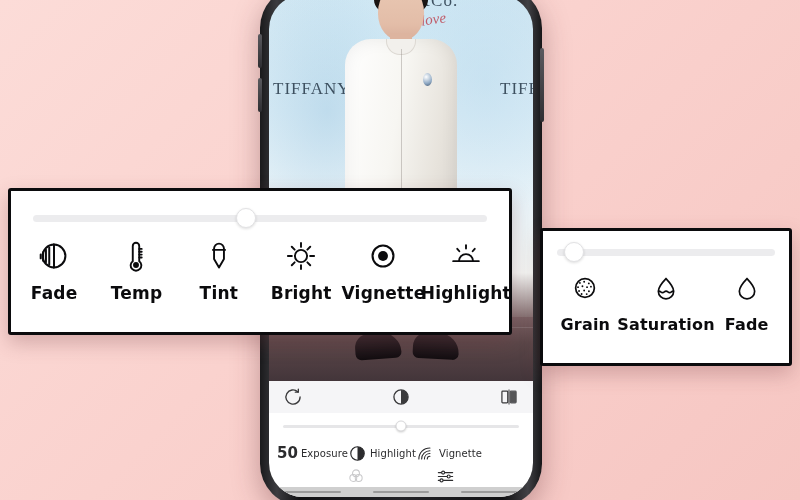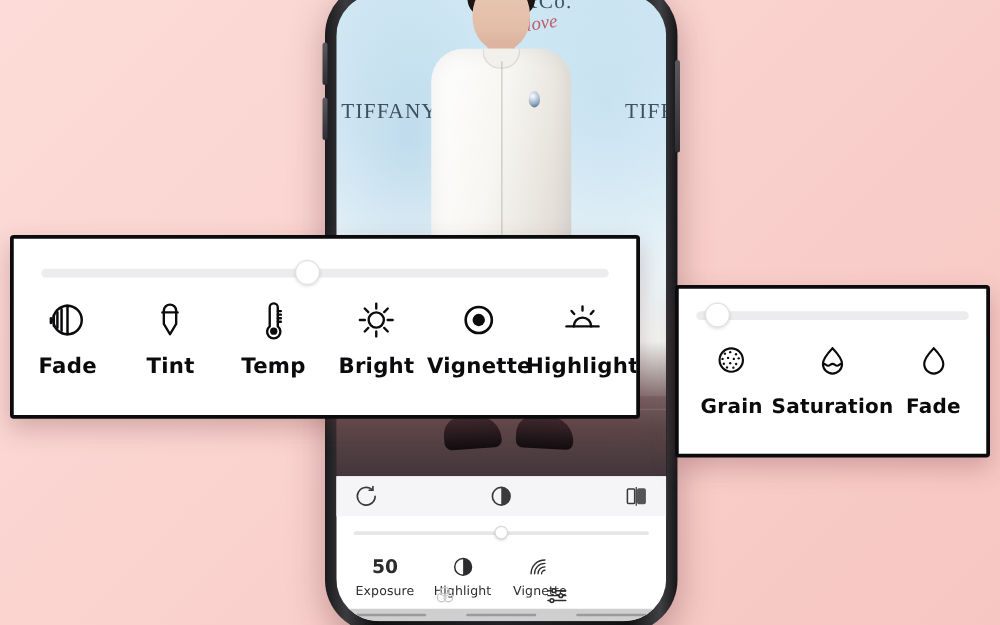--- a/index.html
+++ b/index.html
@@ -140,21 +140,21 @@
   .thumb {
     position:absolute; top:50%; width:11px; height:11px; border-radius:50%;
     background:#fff; border:1px solid #d8d8da; transform: translate(-50%,-50%);
     box-shadow:0 1px 2px rgba(0,0,0,.16);
   }
   #tool-items {
     display:flex; align-items:flex-start; gap:0;
     padding: 2px 8px 0 8px; overflow:hidden;
   }
   .t-item {
-    flex: 0 0 62px; display:flex; flex-direction:column;
+    flex: 0 0 62px; display:flex; flex-direction:row;
     align-items:center; gap:3px; color:#2c2c2e;
   }
   .t-item .gl { height: 24px; display:flex; align-items:center; justify-content:center; }
   .t-item .val { font-size: 15px; font-weight: 700; font-family:"DejaVu Sans", sans-serif; }
   .t-item .lbl { font-size: 10px; letter-spacing:.1px; white-space:nowrap; }
   #tool-nav {
     position:absolute; left:0; right:0; bottom:8px; height: 26px;
     display:flex; align-items:center; justify-content:space-around; padding: 0 42px;
   }
   #home-bar {
@@ -338,37 +338,37 @@
             <path d="M20 8a12 12 0 0 1 0 24z"></path>
               <path d="M20 8a12 12 0 0 0 0 24" stroke-width="2.1"></path>
             <path d="M15 11v18M11.5 13.5v13M8.5 16v9M6 18.5v4"></path>
           </svg>
         </span>
         <span class="p-lbl">Fade</span>
       </div>
 
       <div class="p-item">
         <span class="p-gl">
-          <svg viewBox="0 0 40 40" width="38" height="38" fill="none" stroke="#0b0b0d" stroke-width="2" stroke-linecap="round" stroke-linejoin="round">
-            <path d="M20 7a5.2 5.2 0 0 1 5.2 5.2v11L20 32l-5.2-8.8v-11A5.2 5.2 0 0 1 20 7z"></path>
-            <path d="M13.6 13.6h12.8"></path>
-          </svg>
-        </span>
-        <span class="p-lbl">Tint</span>
-      </div>
-
-      <div class="p-item">
-        <span class="p-gl">
           <svg viewBox="0 0 40 40" width="38" height="38" fill="none" stroke="#0b0b0d" stroke-width="2" stroke-linecap="round">
             <path d="M16.6 25.4V9.4a3.4 3.4 0 0 1 6.8 0v16a5.6 5.6 0 1 1-6.8 0z"></path>
             <circle cx="20" cy="29.4" r="3.1" fill="#0b0b0d" stroke="none"></circle>
             <path d="M23.4 12.5h2.6M23.4 15.5h2.6M23.4 18.5h2.6M23.4 21.5h2.6"></path>
           </svg>
         </span>
         <span class="p-lbl">Temp</span>
+      </div>
+
+      <div class="p-item">
+        <span class="p-gl">
+          <svg viewBox="0 0 40 40" width="38" height="38" fill="none" stroke="#0b0b0d" stroke-width="2" stroke-linecap="round" stroke-linejoin="round">
+            <path d="M20 7a5.2 5.2 0 0 1 5.2 5.2v11L20 32l-5.2-8.8v-11A5.2 5.2 0 0 1 20 7z"></path>
+            <path d="M13.6 13.6h12.8"></path>
+          </svg>
+        </span>
+        <span class="p-lbl">Tint</span>
       </div>
 
       <div class="p-item">
         <span class="p-gl">
           <svg viewBox="0 0 40 40" width="38" height="38" fill="none" stroke="#0b0b0d" stroke-width="2" stroke-linecap="round">
             <circle cx="20" cy="20" r="6.4"></circle>
             <path d="M20 6.2v4.2M20 29.6v4.2M6.2 20h4.2M29.6 20h4.2M10.3 10.3l3 3M26.7 26.7l3 3M29.7 10.3l-3 3M13.3 26.7l-3 3"></path>
           </svg>
         </span>
         <span class="p-lbl">Bright</span>

